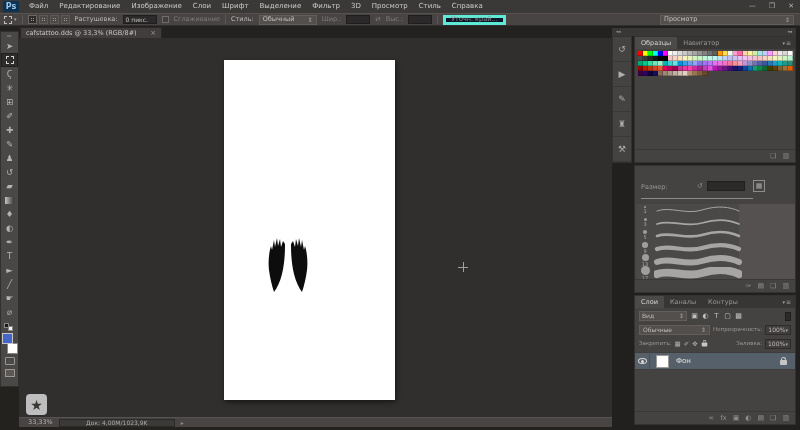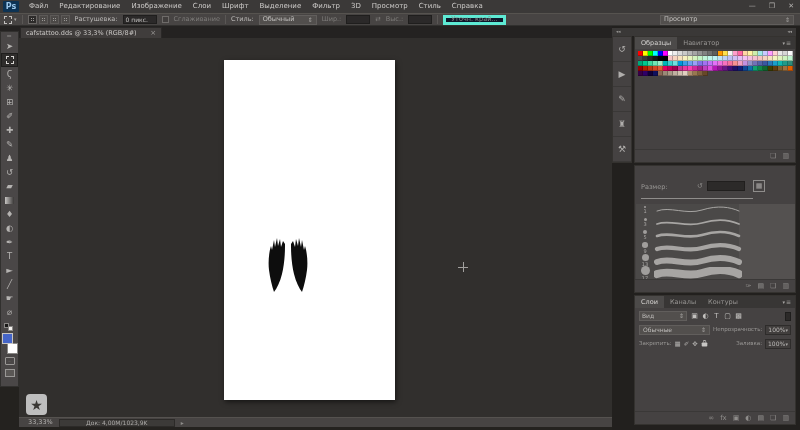--- a/index.html
+++ b/index.html
@@ -582,20 +582,28 @@
         <span class="lock-icon">✐</span>
         <span class="lock-icon">✥</span>
       </span>
     <span class="lock-glyph" style="transform:scale(0.8);"></span>
     <span id="fill-label" style="margin-left:auto;">Заливка:</span>
     <div class="value-box" style="margin-left:0;">
       <span>100%</span>
       <span class="caret">▾</span>
     </div>
   </div>
+  <div class="lrow" id="layer-row" style="background: rgb(86, 96, 106);">
+    <div id="eye-cell">
+        <span class="eye"></span>
+      </div>
+    <div id="layer-thumb"></div>
+    <span id="layer-name">Фон</span>
+    <span class="lock-glyph" id="layer-lock"></span>
+  </div>
   <div class="panel-bottom" id="layers-bottom">
       <span>∞</span>
       <span>fx</span>
       <span>▣</span>
       <span>◐</span>
       <span>▤</span>
       <span>❏</span>
       <span>▥</span>
     </div>
 </div>

